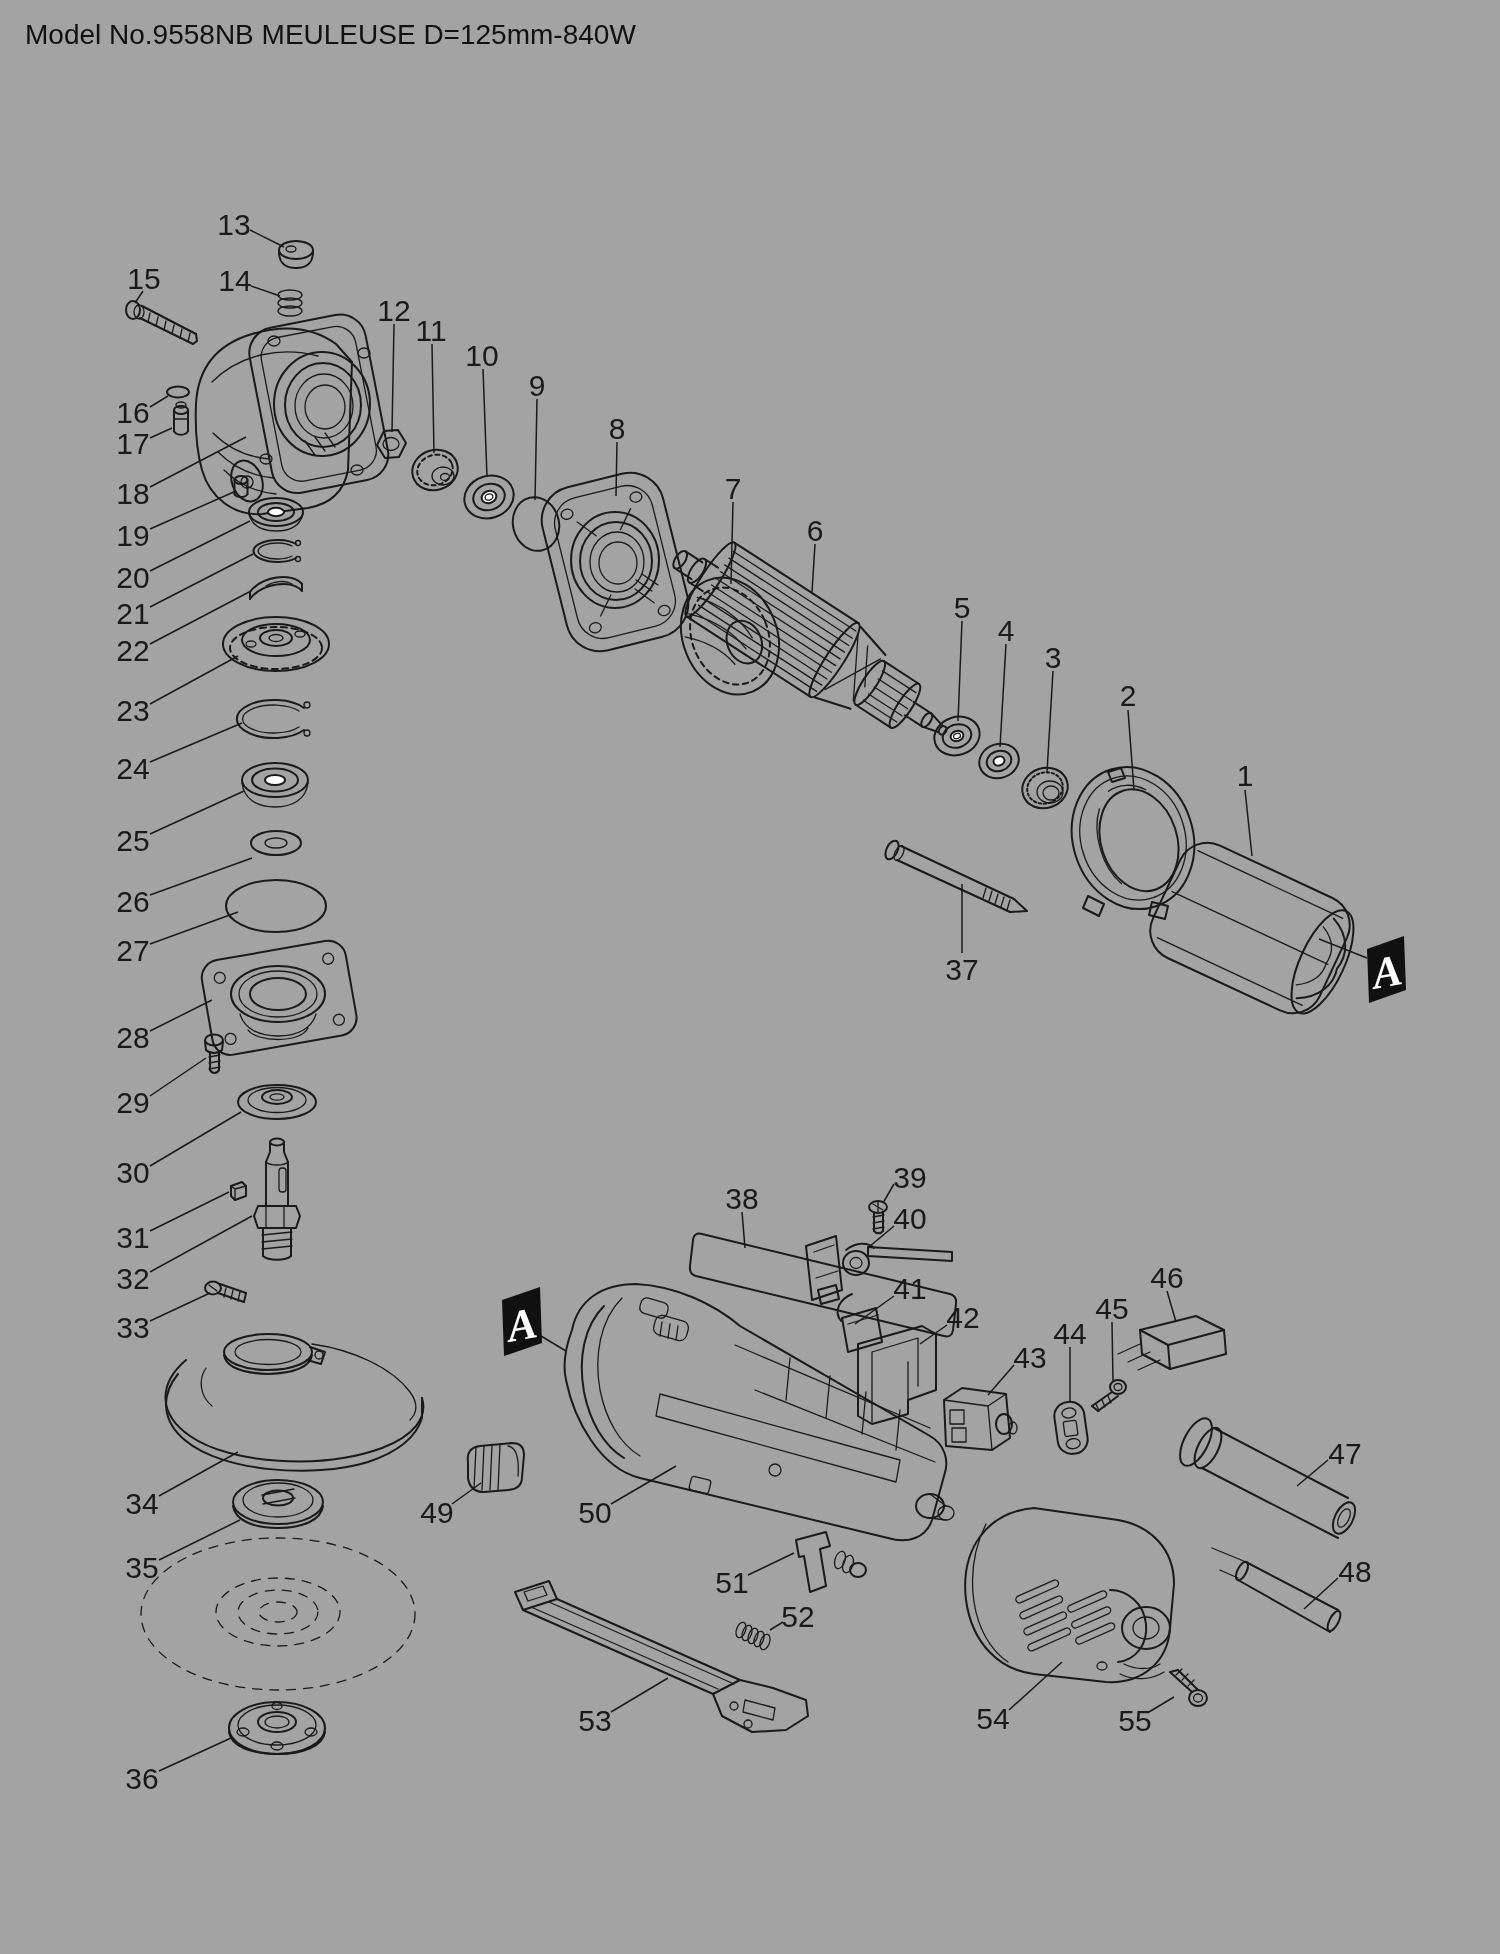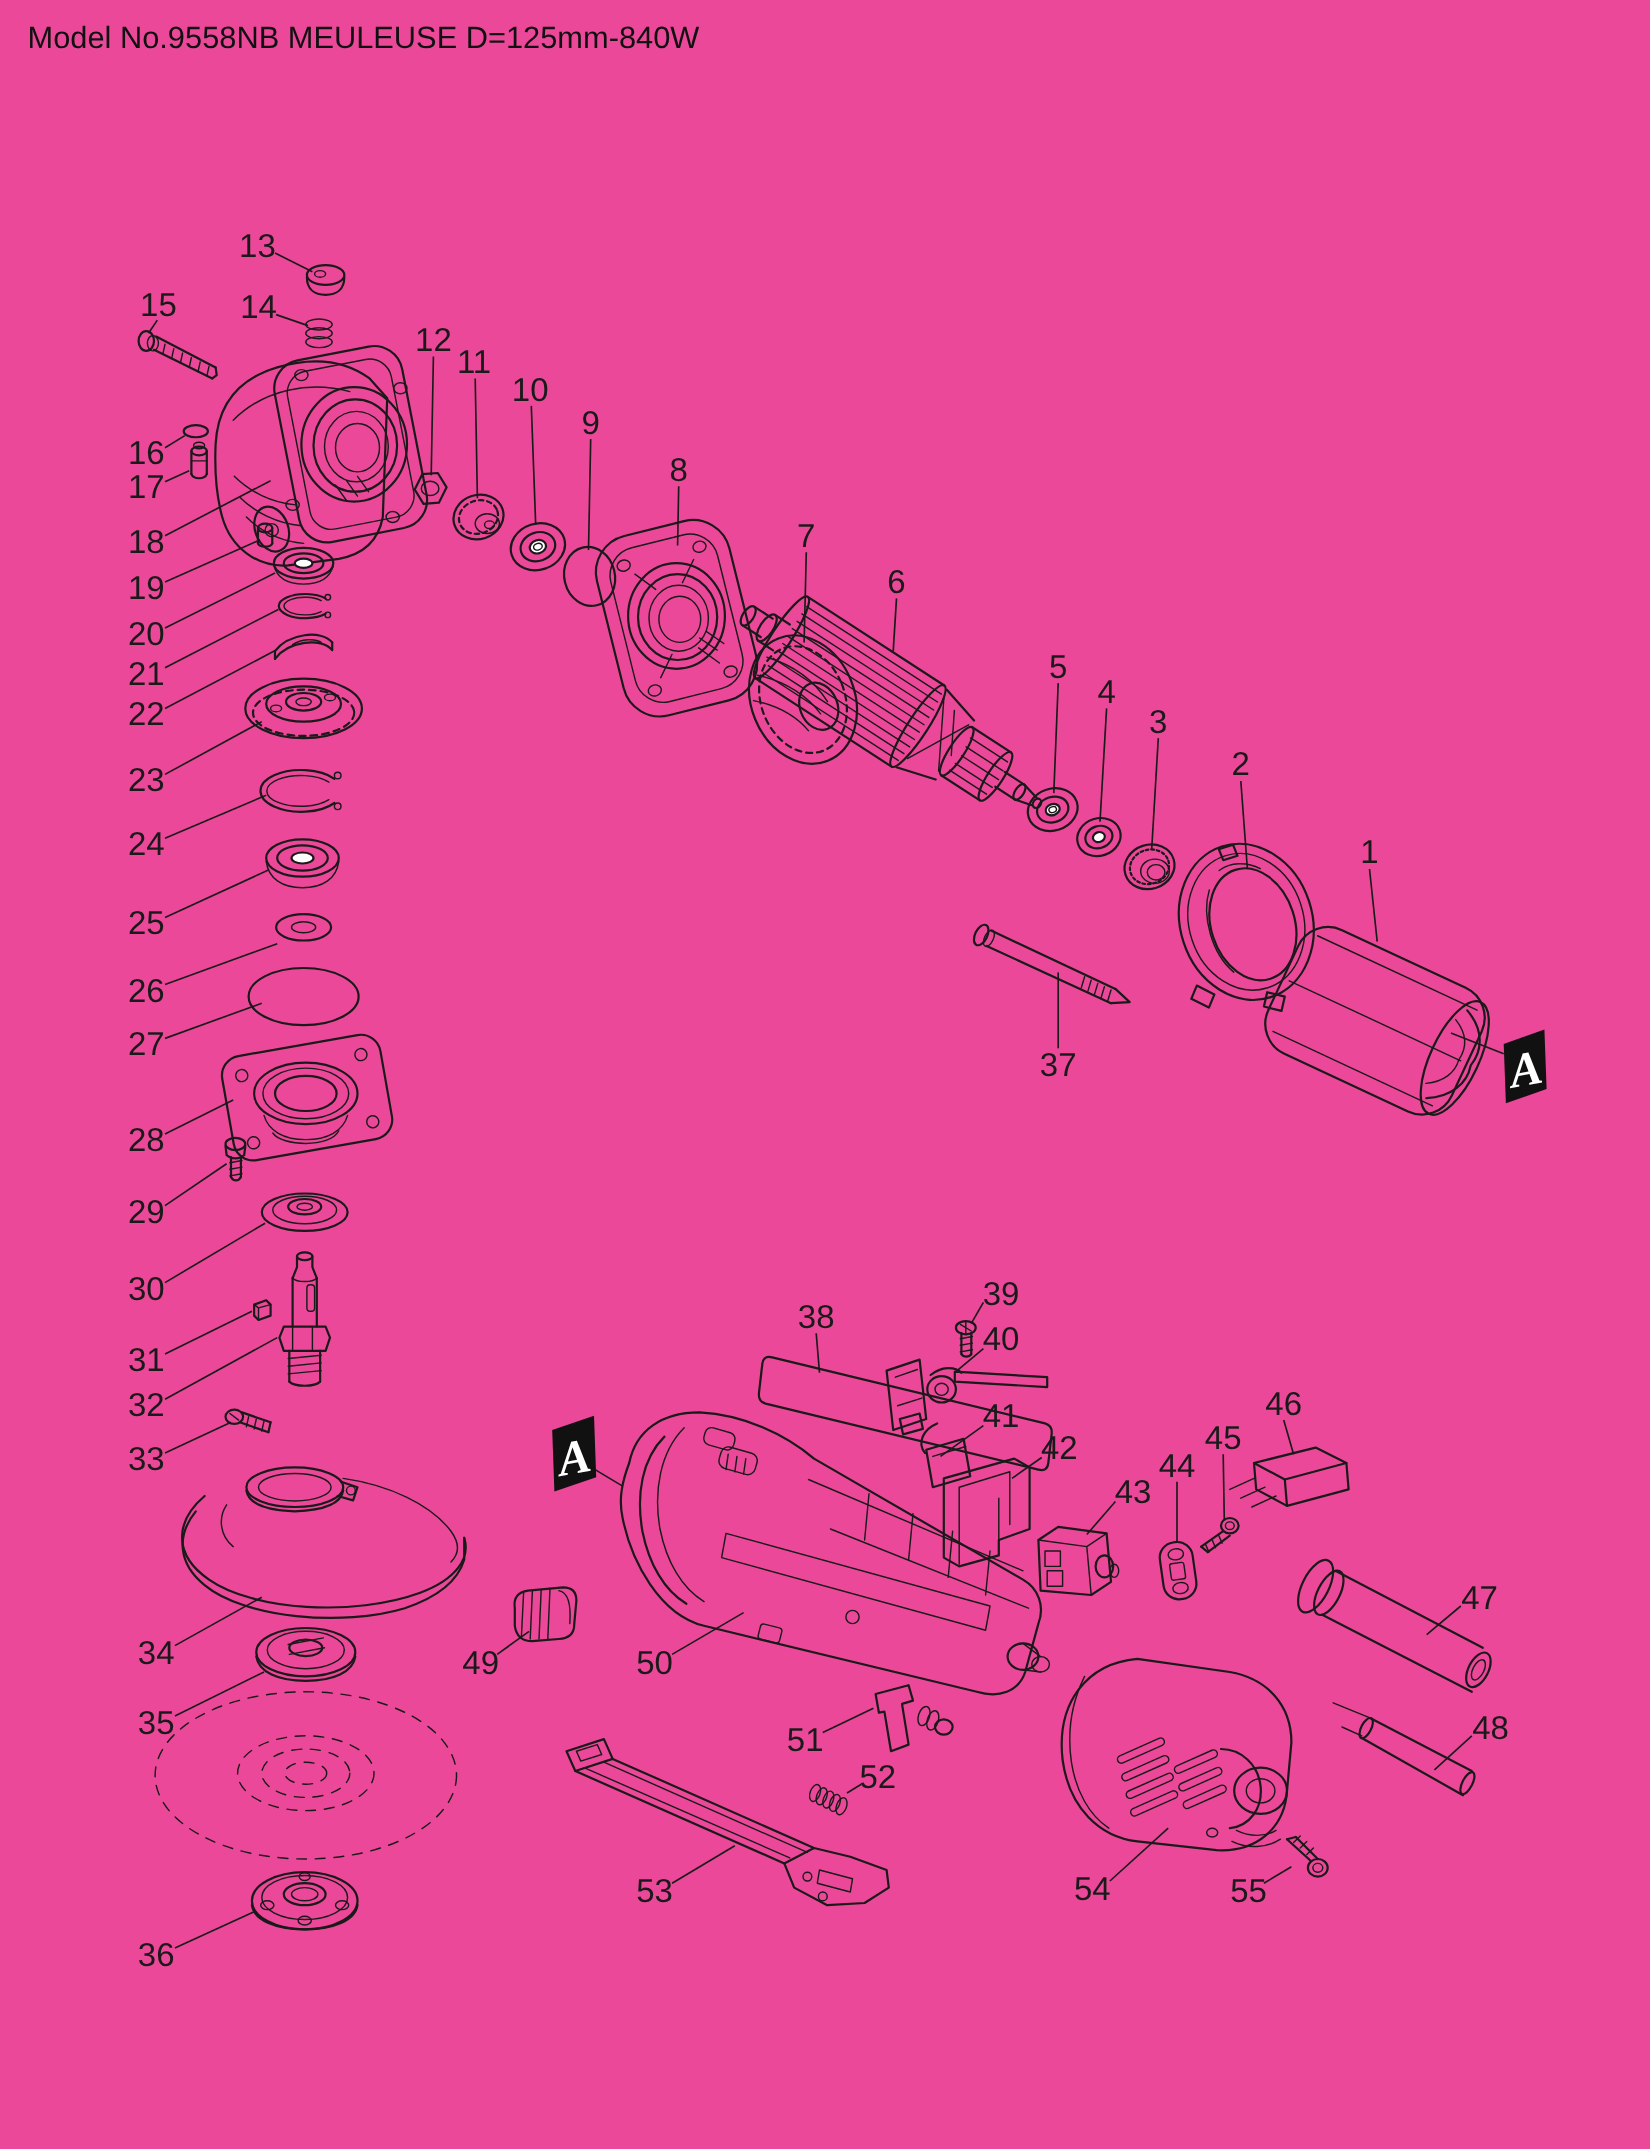--- a/index.html
+++ b/index.html
@@ -1,16 +1,16 @@
 <!DOCTYPE html>
 <html><head>
 <meta charset="utf-8">
 <style>
   html,body{margin:0;padding:0;background:#fff;}
-  #stage{width:1500px;height:1954px;position:relative;background:#ec4899;overflow:hidden;}
+  #stage{width:1500px;height:1954px;position:relative;background:#a3a3a3;overflow:hidden;}
   svg{display:block;}
   .s{fill:none;stroke:#1a1a1a;stroke-width:2;stroke-linecap:round;stroke-linejoin:round;}
   .sw{fill:#fff;stroke:#1a1a1a;stroke-width:2;stroke-linecap:round;stroke-linejoin:round;}
   .thin{stroke-width:1.3;}
   .title-text{font:28px "Liberation Sans",sans-serif;fill:#111;}
   .plabel{font:30px "Liberation Sans",sans-serif;fill:#1a1a1a;}
   .leader{stroke:#1a1a1a;stroke-width:1.5;fill:none;}
   .marker-box{fill:#111;stroke:none;}
   .marker-letter{font:italic 700 44px "Liberation Serif",serif;fill:#ffffff;}
 </style>

